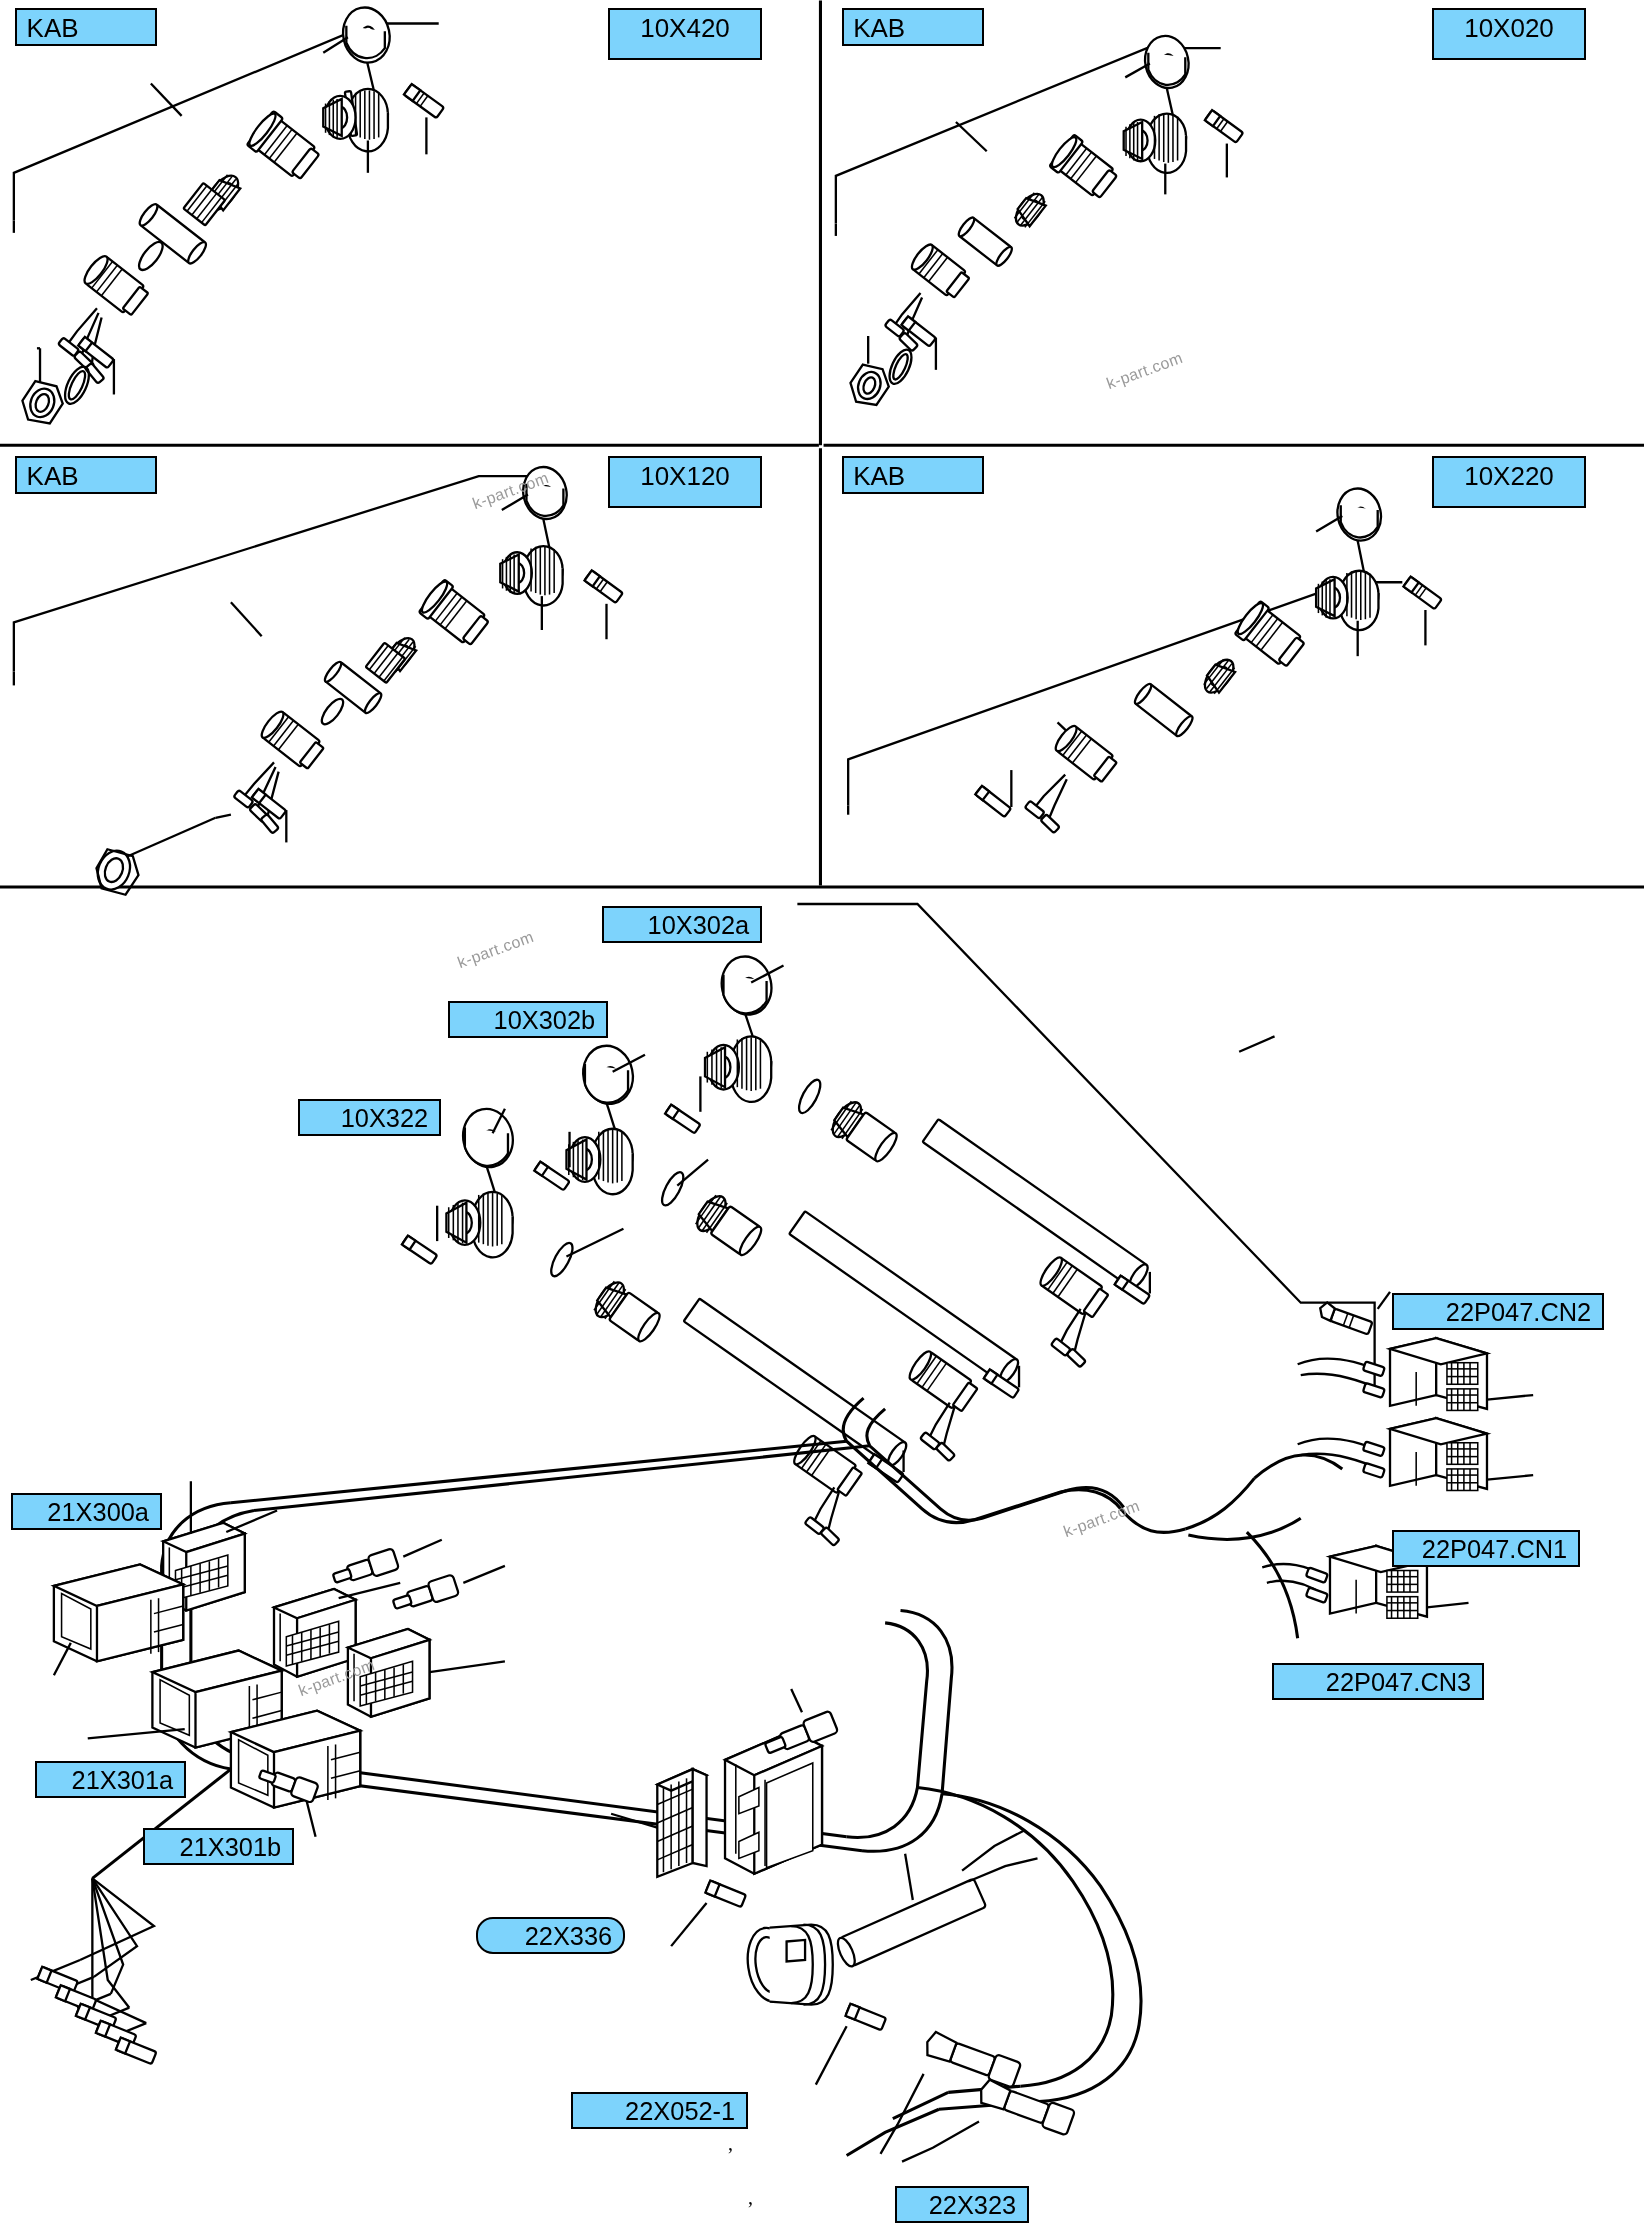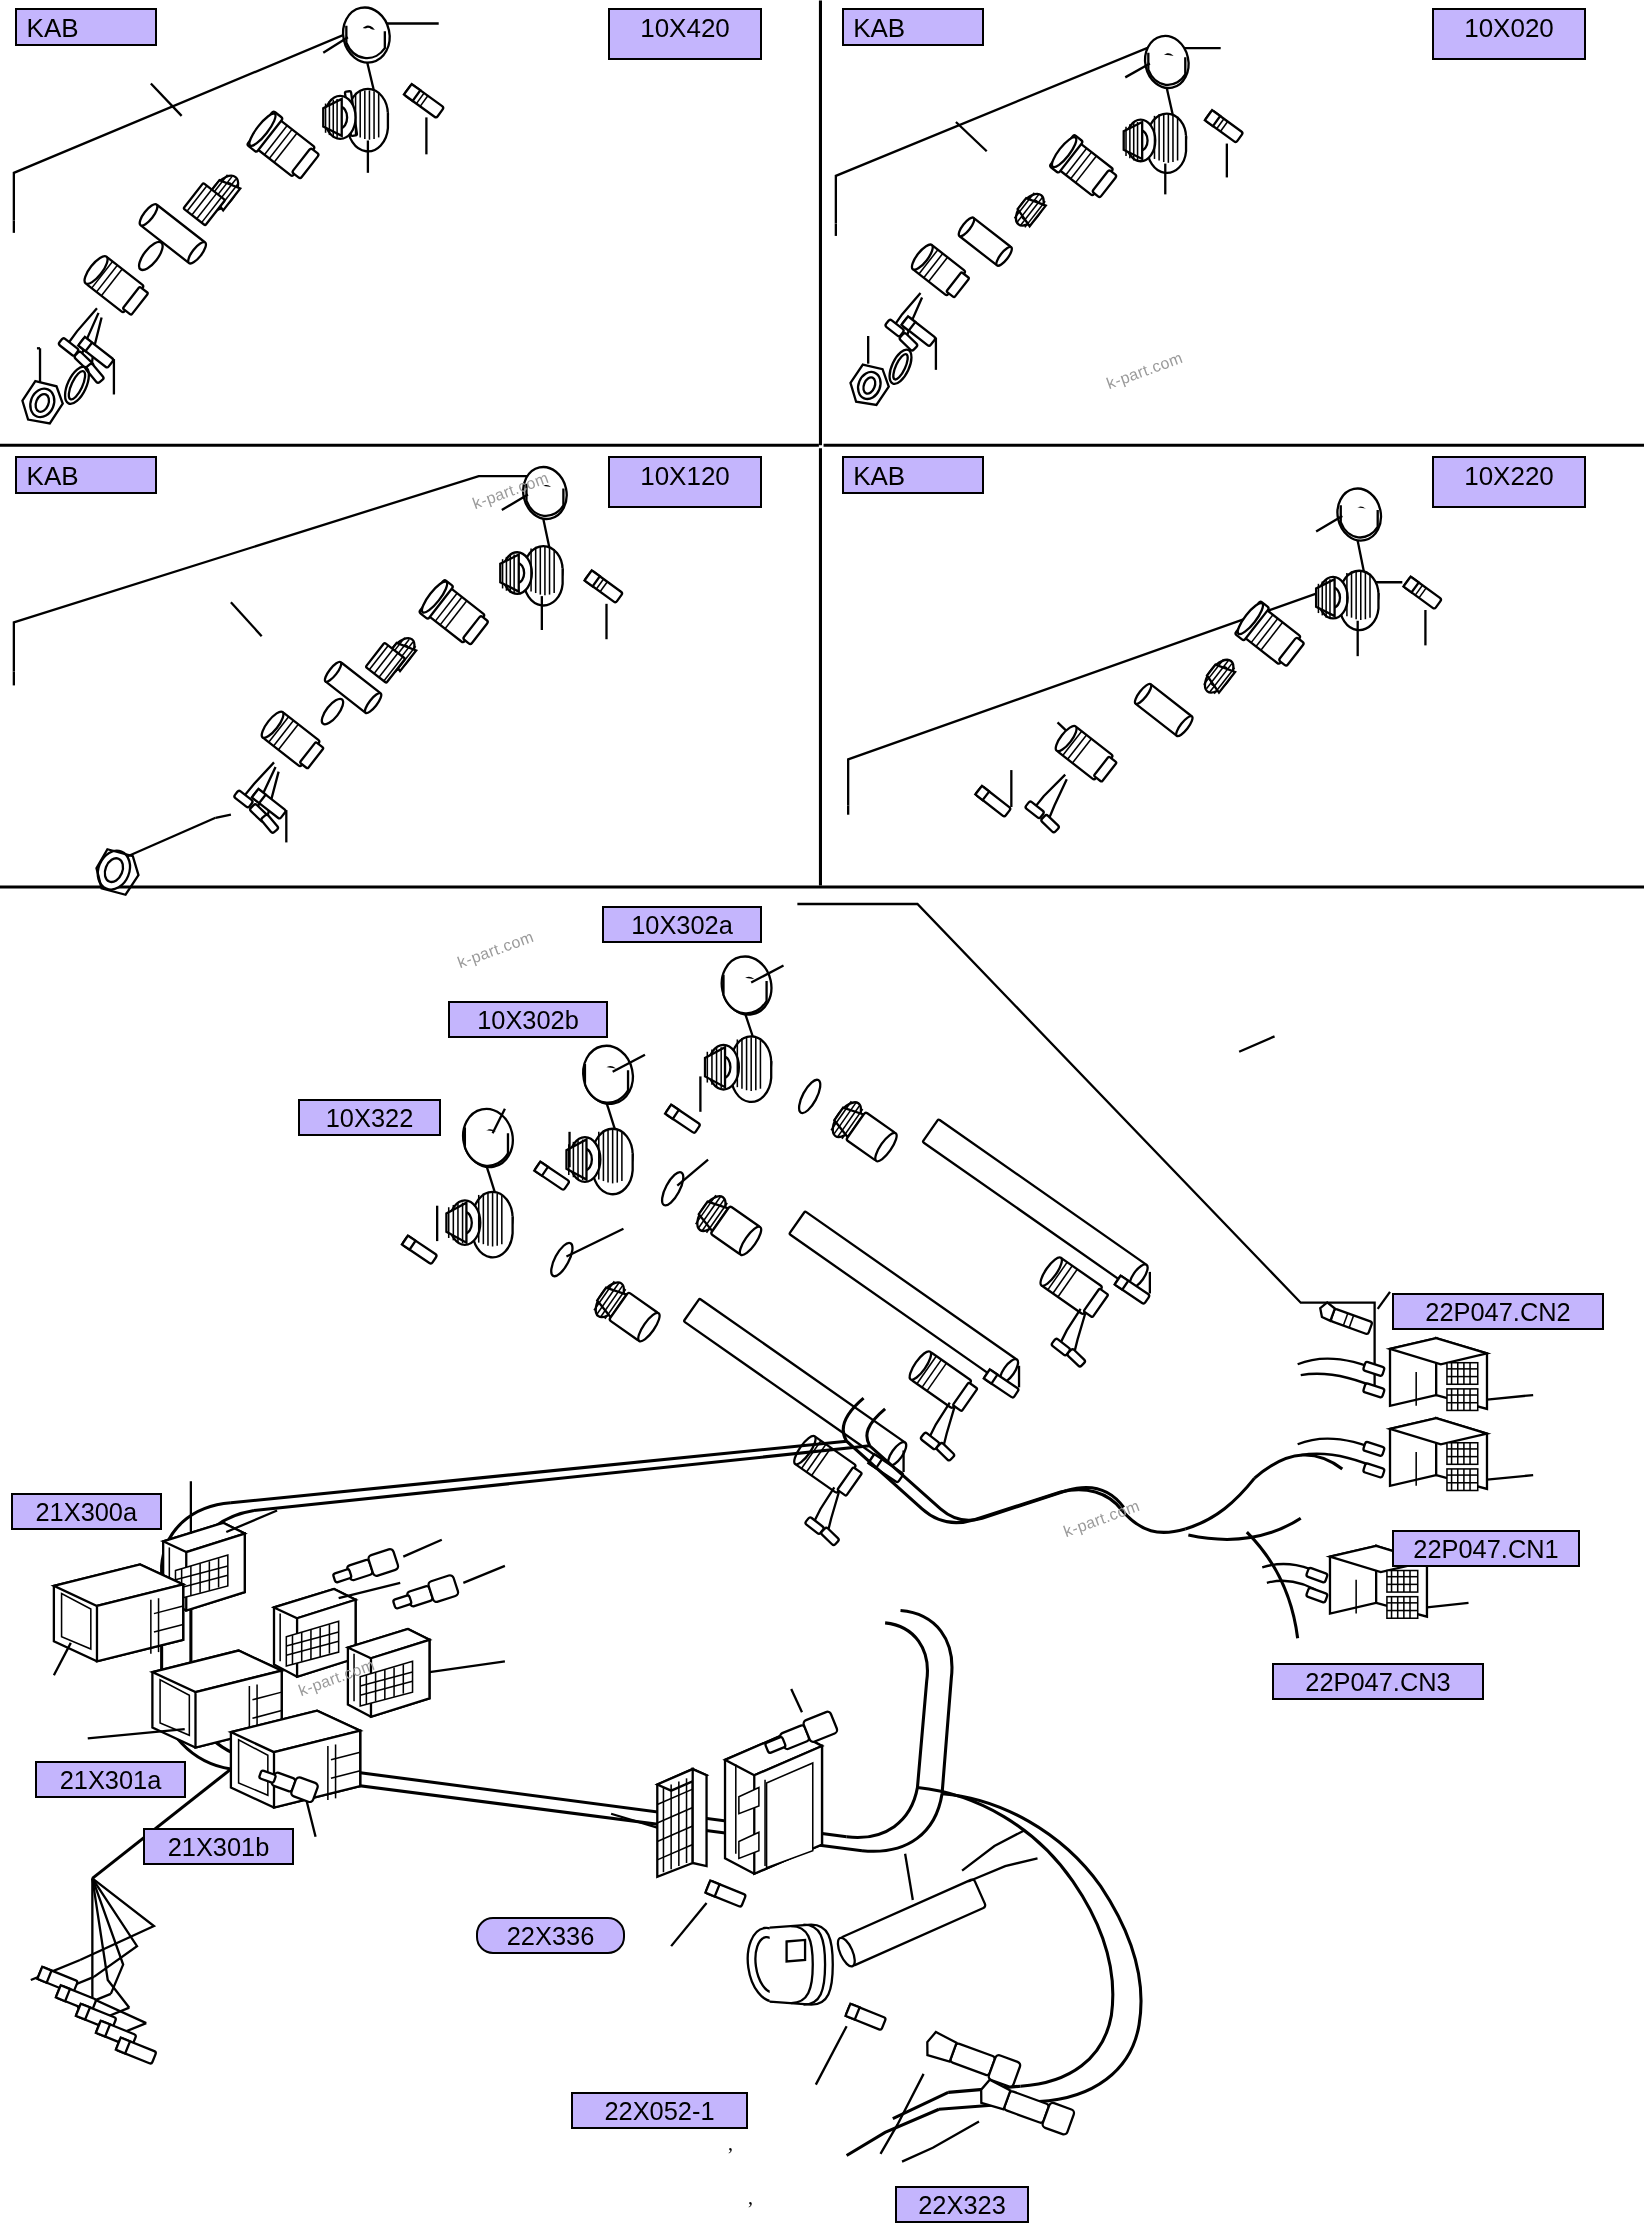--- a/index.html
+++ b/index.html
@@ -1,26 +1,26 @@
 <!DOCTYPE html>
 <html style="font-size:12.3px"><head>
 <meta charset="utf-8">
 <title>Parts Diagram</title>
 <style>
   html,body{margin:0;padding:0;background:#ffffff;}
   body{font-family:"Liberation Sans", sans-serif;}
   #sheet{position:relative;width:1644px;height:2239px;background:#fff;overflow:hidden;}
   #svgroot{position:absolute;left:0;top:0;width:1644px;height:2239px;}
-  .lbl{position:absolute;border:2.3px solid #000;background:#c4b5fd;
+  .lbl{position:absolute;border:2.3px solid #000;background:#7dd3fc;
        font-family:"Liberation Sans", sans-serif;font-weight:400;
        color:#000;line-height:1;white-space:nowrap;box-sizing:border-box;}
   .lbl span{display:block;}
   .lbl-kab{font-size:26px;padding:5.4px 9.2px 7px 9.2px;width:142px;height:38px;}
   .lbl-code{font-size:26px;padding:5.4px 12.3px 7px 12.3px;height:52px;text-align:center;}
-  .lbl-code2{font-size:25.4px;padding:4.6px 10.8px 6.2px 10.8px;height:37px;text-align:center;}
+  .lbl-code2{font-size:25.4px;padding:4.6px 10.8px 6.2px 10.8px;height:37px;text-align:right;}
   .wm{position:absolute;color:#9a9a9a;font-size:16px;
       font-family:"Liberation Sans", sans-serif;white-space:nowrap;
       letter-spacing:0.4px;}
   .comma{position:absolute;color:#000;font-size:20px;font-family:"Liberation Serif",serif;}
 </style>
 </head>
 <body>
 
 <div id="sheet">
 

